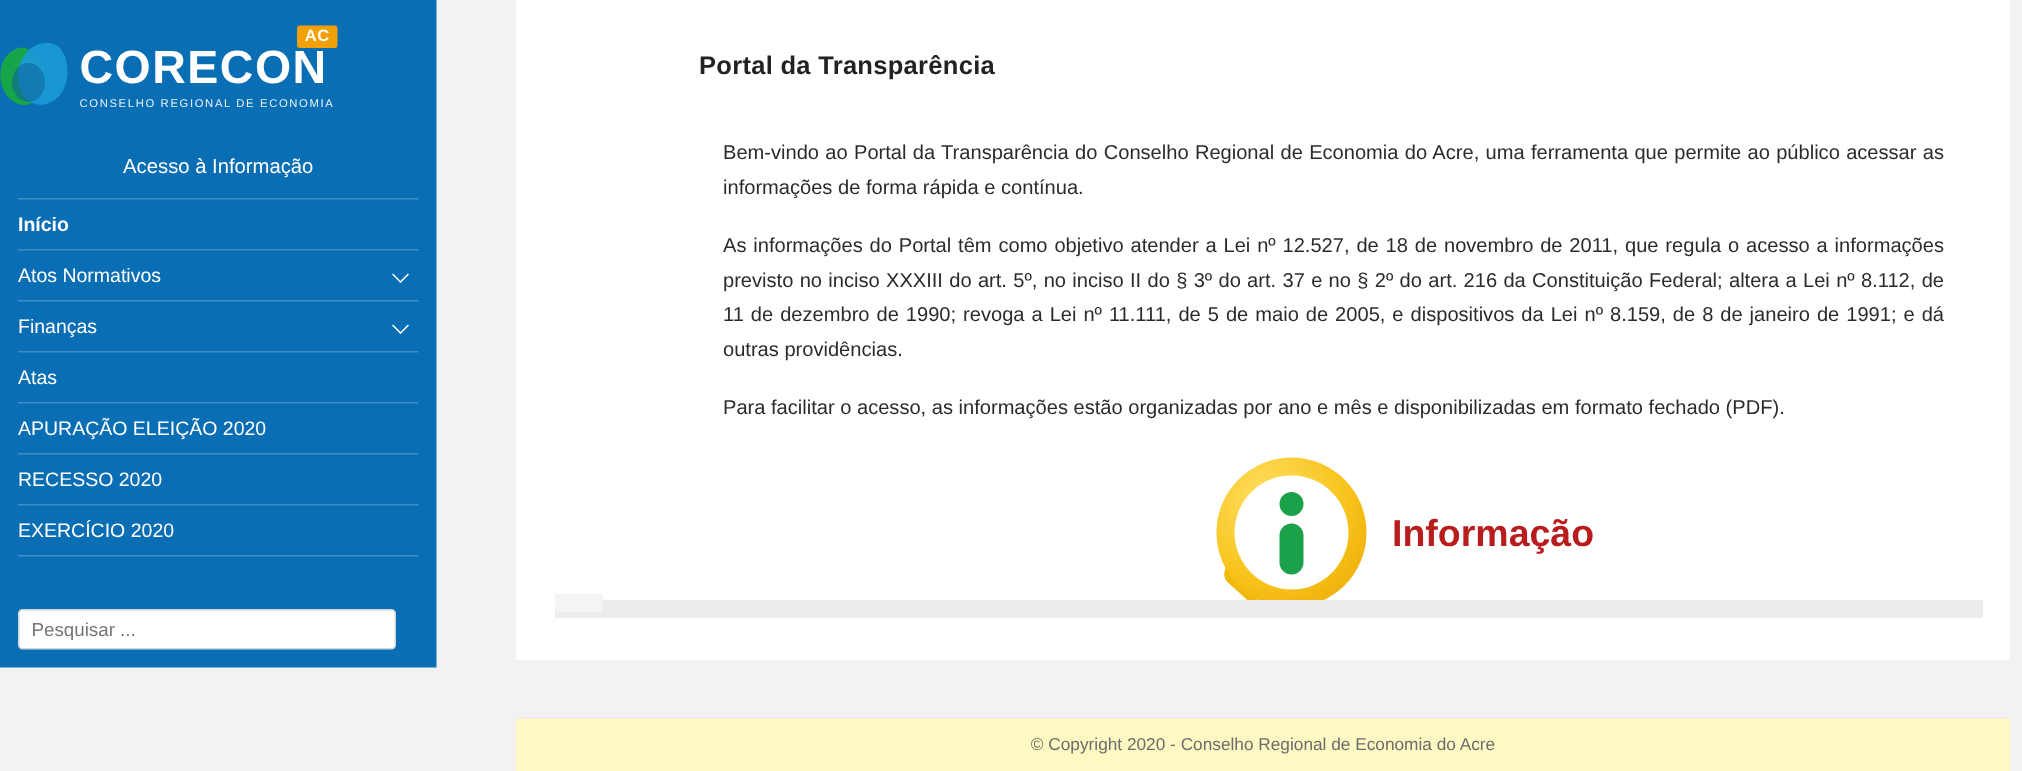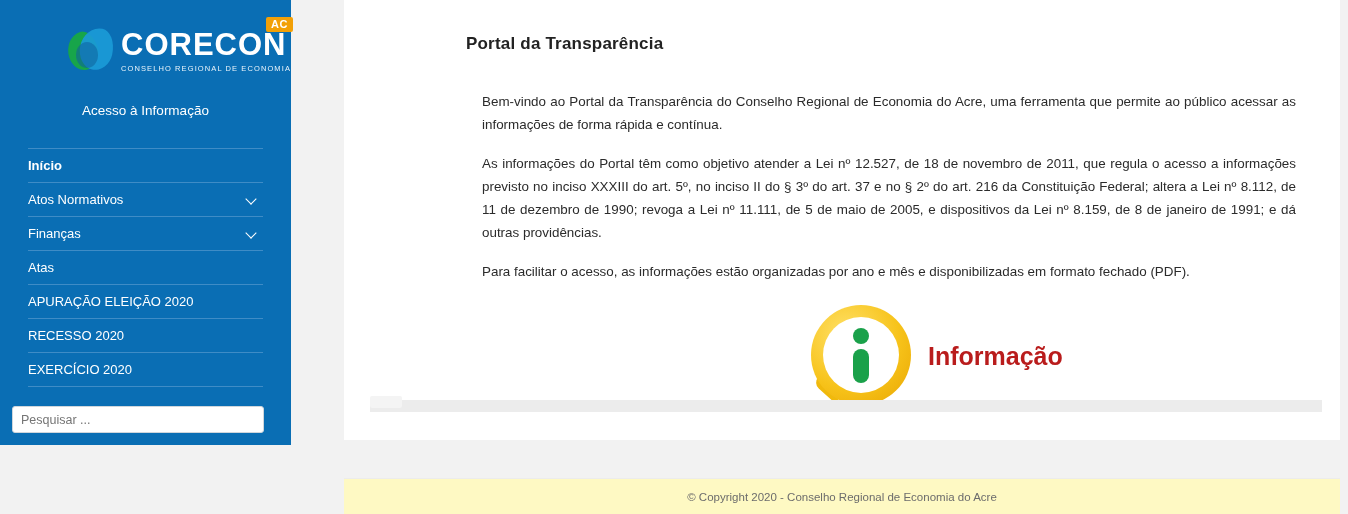--- a/index.html
+++ b/index.html
@@ -24,21 +24,21 @@
     height: 445px;
     background: #0a6eb4;
     color: #ffffff;
     position: relative;
     padding: 0;
   }
   .logo-wrap {
     height: 95px;
     display: flex;
     align-items: center;
-    justify-content: flex-end;
+    justify-content: flex-start;
     padding-top: 6px;
   }
   .logo {
     position: relative;
     display: flex;
     align-items: center;
   }
   .logo-mark {
     width: 46px; height: 46px;
     position: relative;
@@ -101,21 +101,21 @@
 
   .acesso-title {
     text-align: center;
     font-size: 13.5px;
     color: #ffffff;
     padding: 8px 0 14px 0;
   }
 
   .menu {
     list-style: none;
-    margin: 16px;
+    margin: 0;
     padding: 0 12px;
   }
   .menu-item {
     display: flex;
     align-items: center;
     justify-content: space-between;
     border-top: 1px solid #3f8cc6;
     padding: 9px 2px 9px 0;
     font-size: 13px;
     color: #ffffff;

